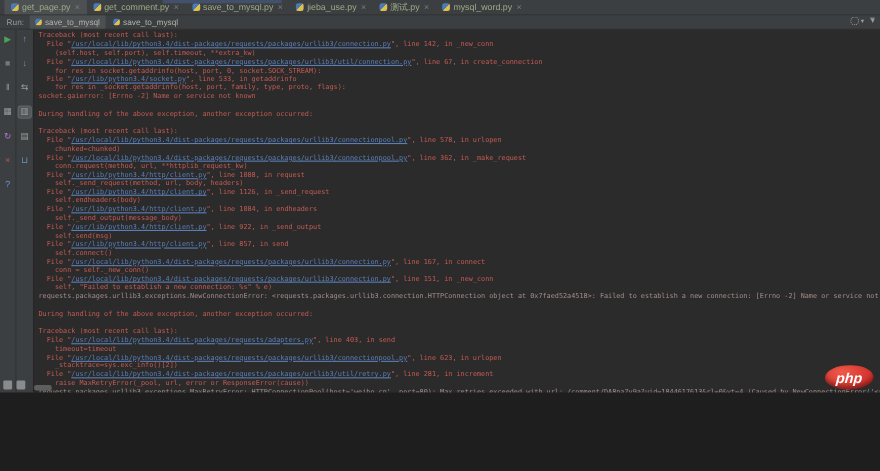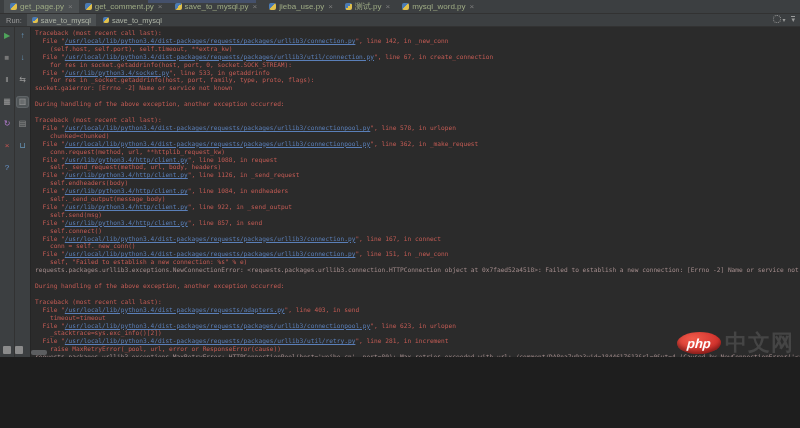--- a/index.html
+++ b/index.html
@@ -187,16 +187,15 @@
       <div class="cline"><span class="seg-err">  File "</span><span class="seg-link">/home/guoweikuang/PycharmProjects/微博舆情监控系统/save_to_mysql.py</span><span class="seg-err">", line 48, in comment_content</span></div>
       <div class="cline"><span class="seg-err">    save_to_mysql(comment_list, html)</span></div>
     </div>
 
   <div class="hthumb"></div>
   <div class="gsq a"></div>
   <div class="gsq b"></div>
 
   <div class="wm">
     <span class="wm-logo">php</span>
-    <span class="wm-text">中文网</span>
   </div>
 
 </div>
 
 </body></html>

